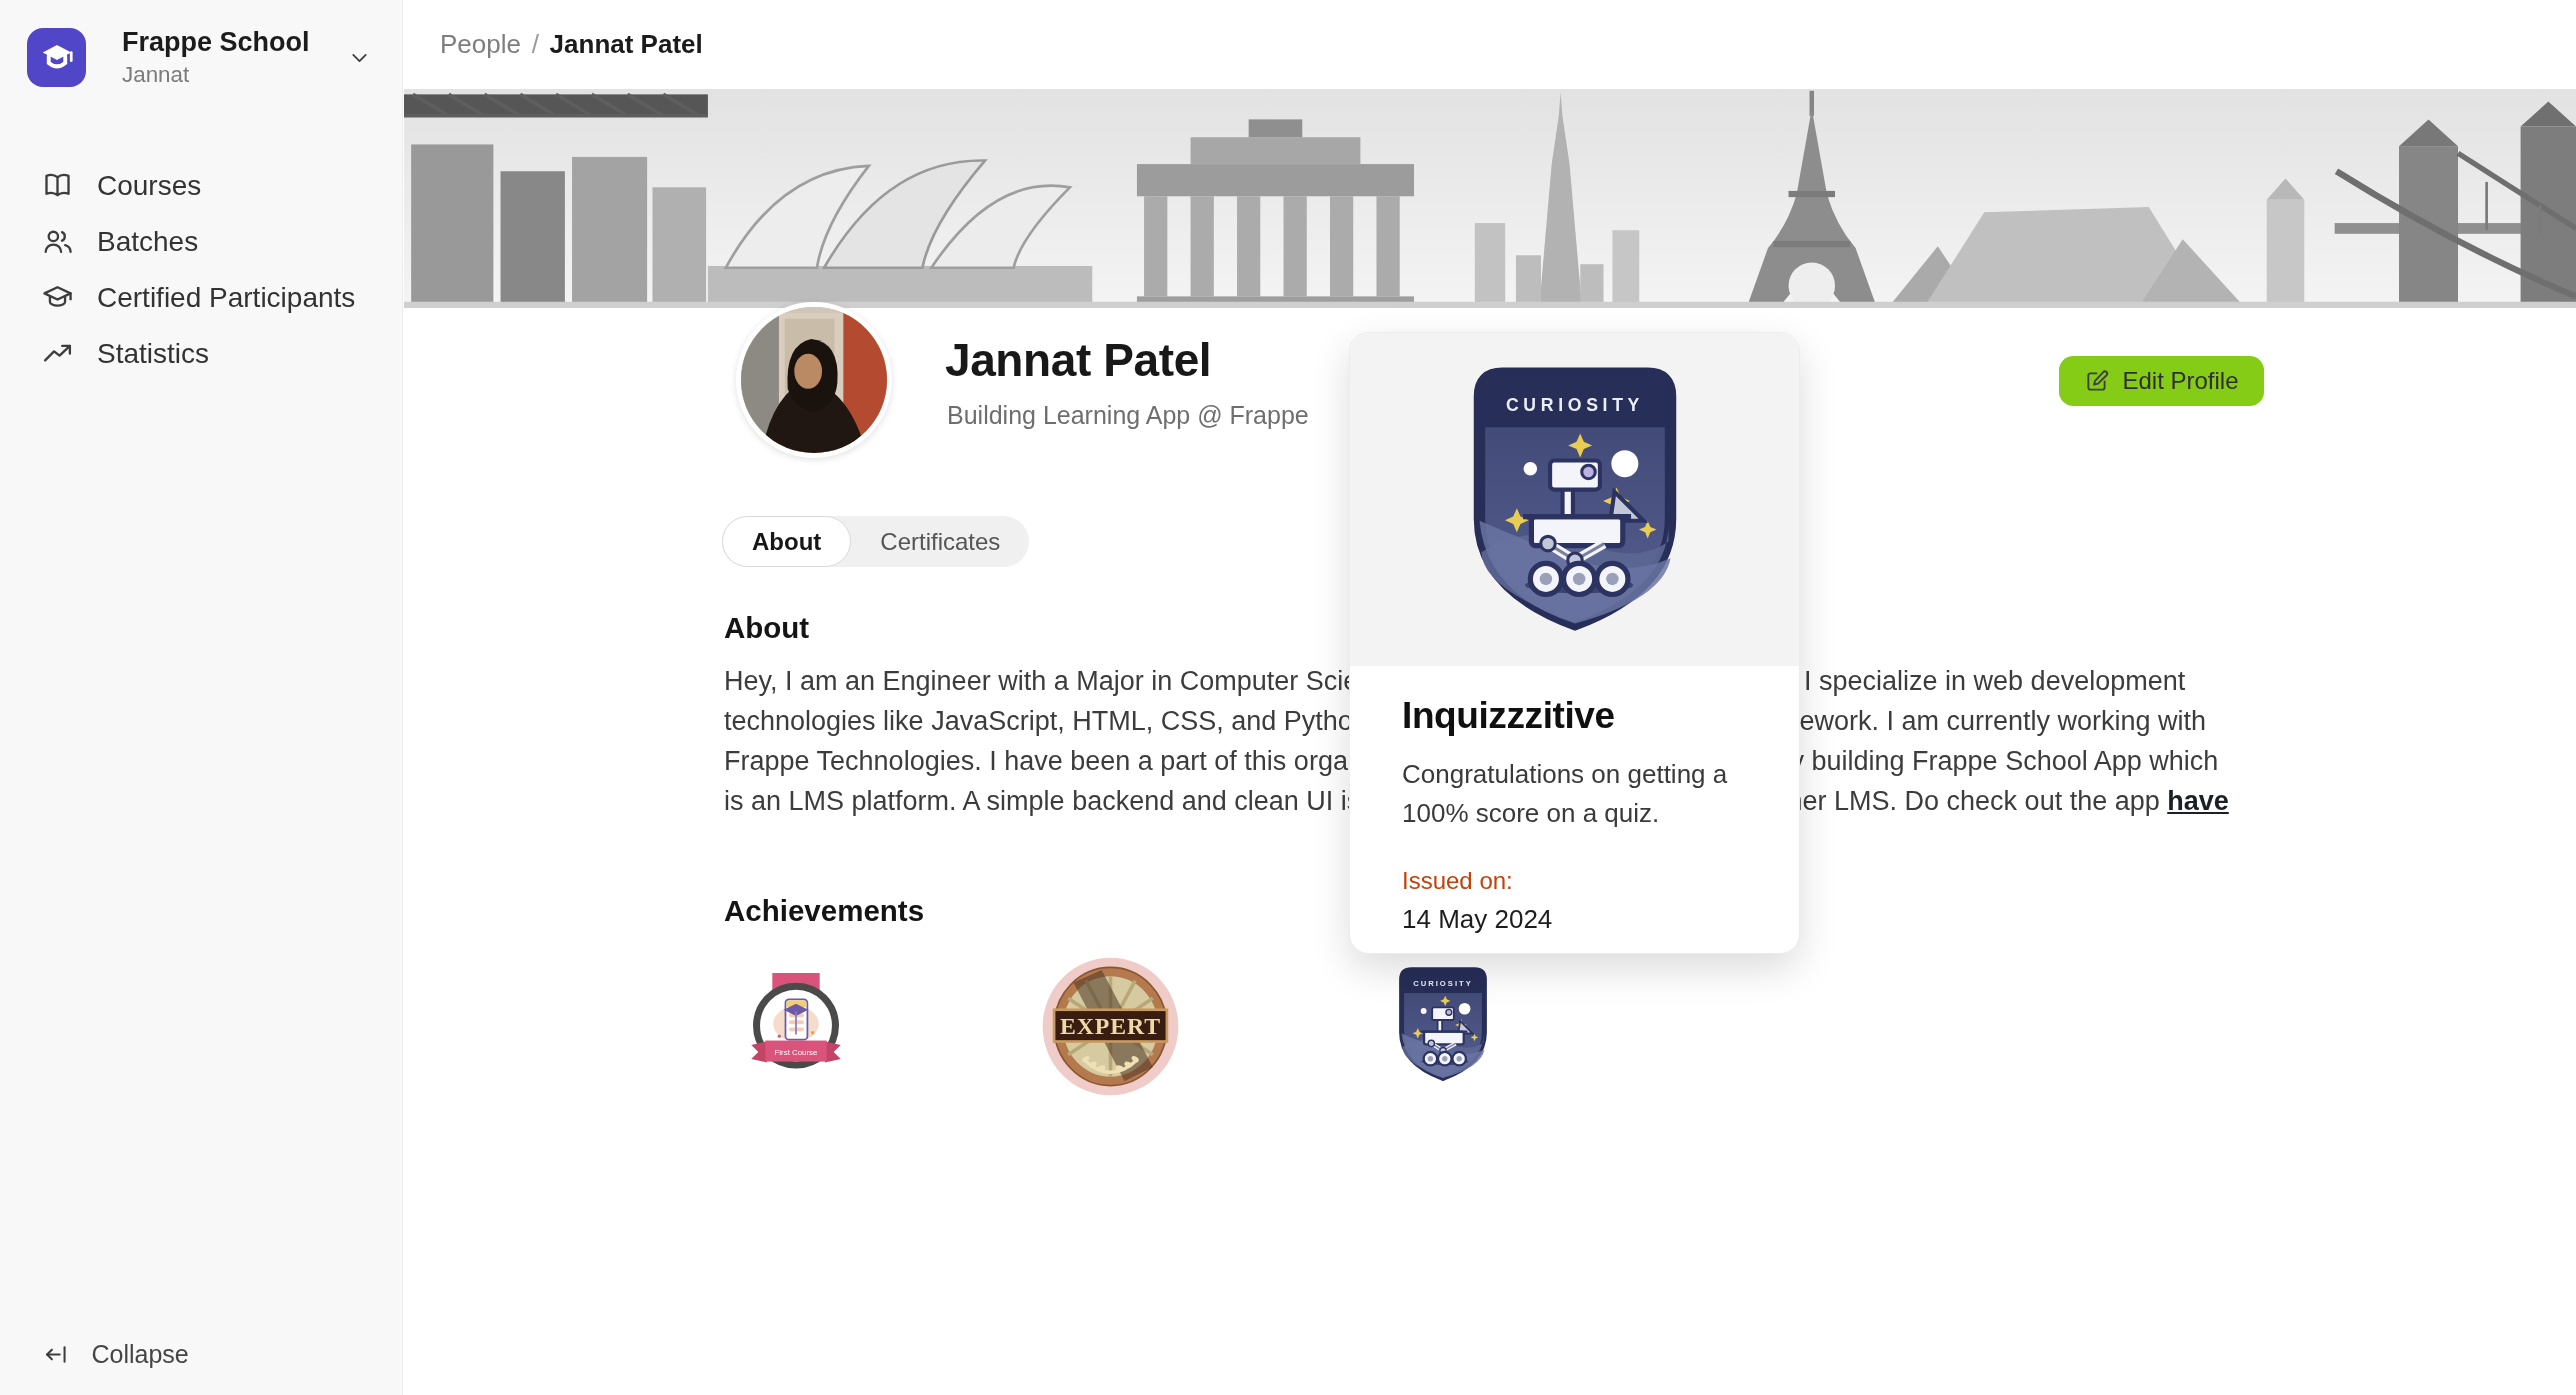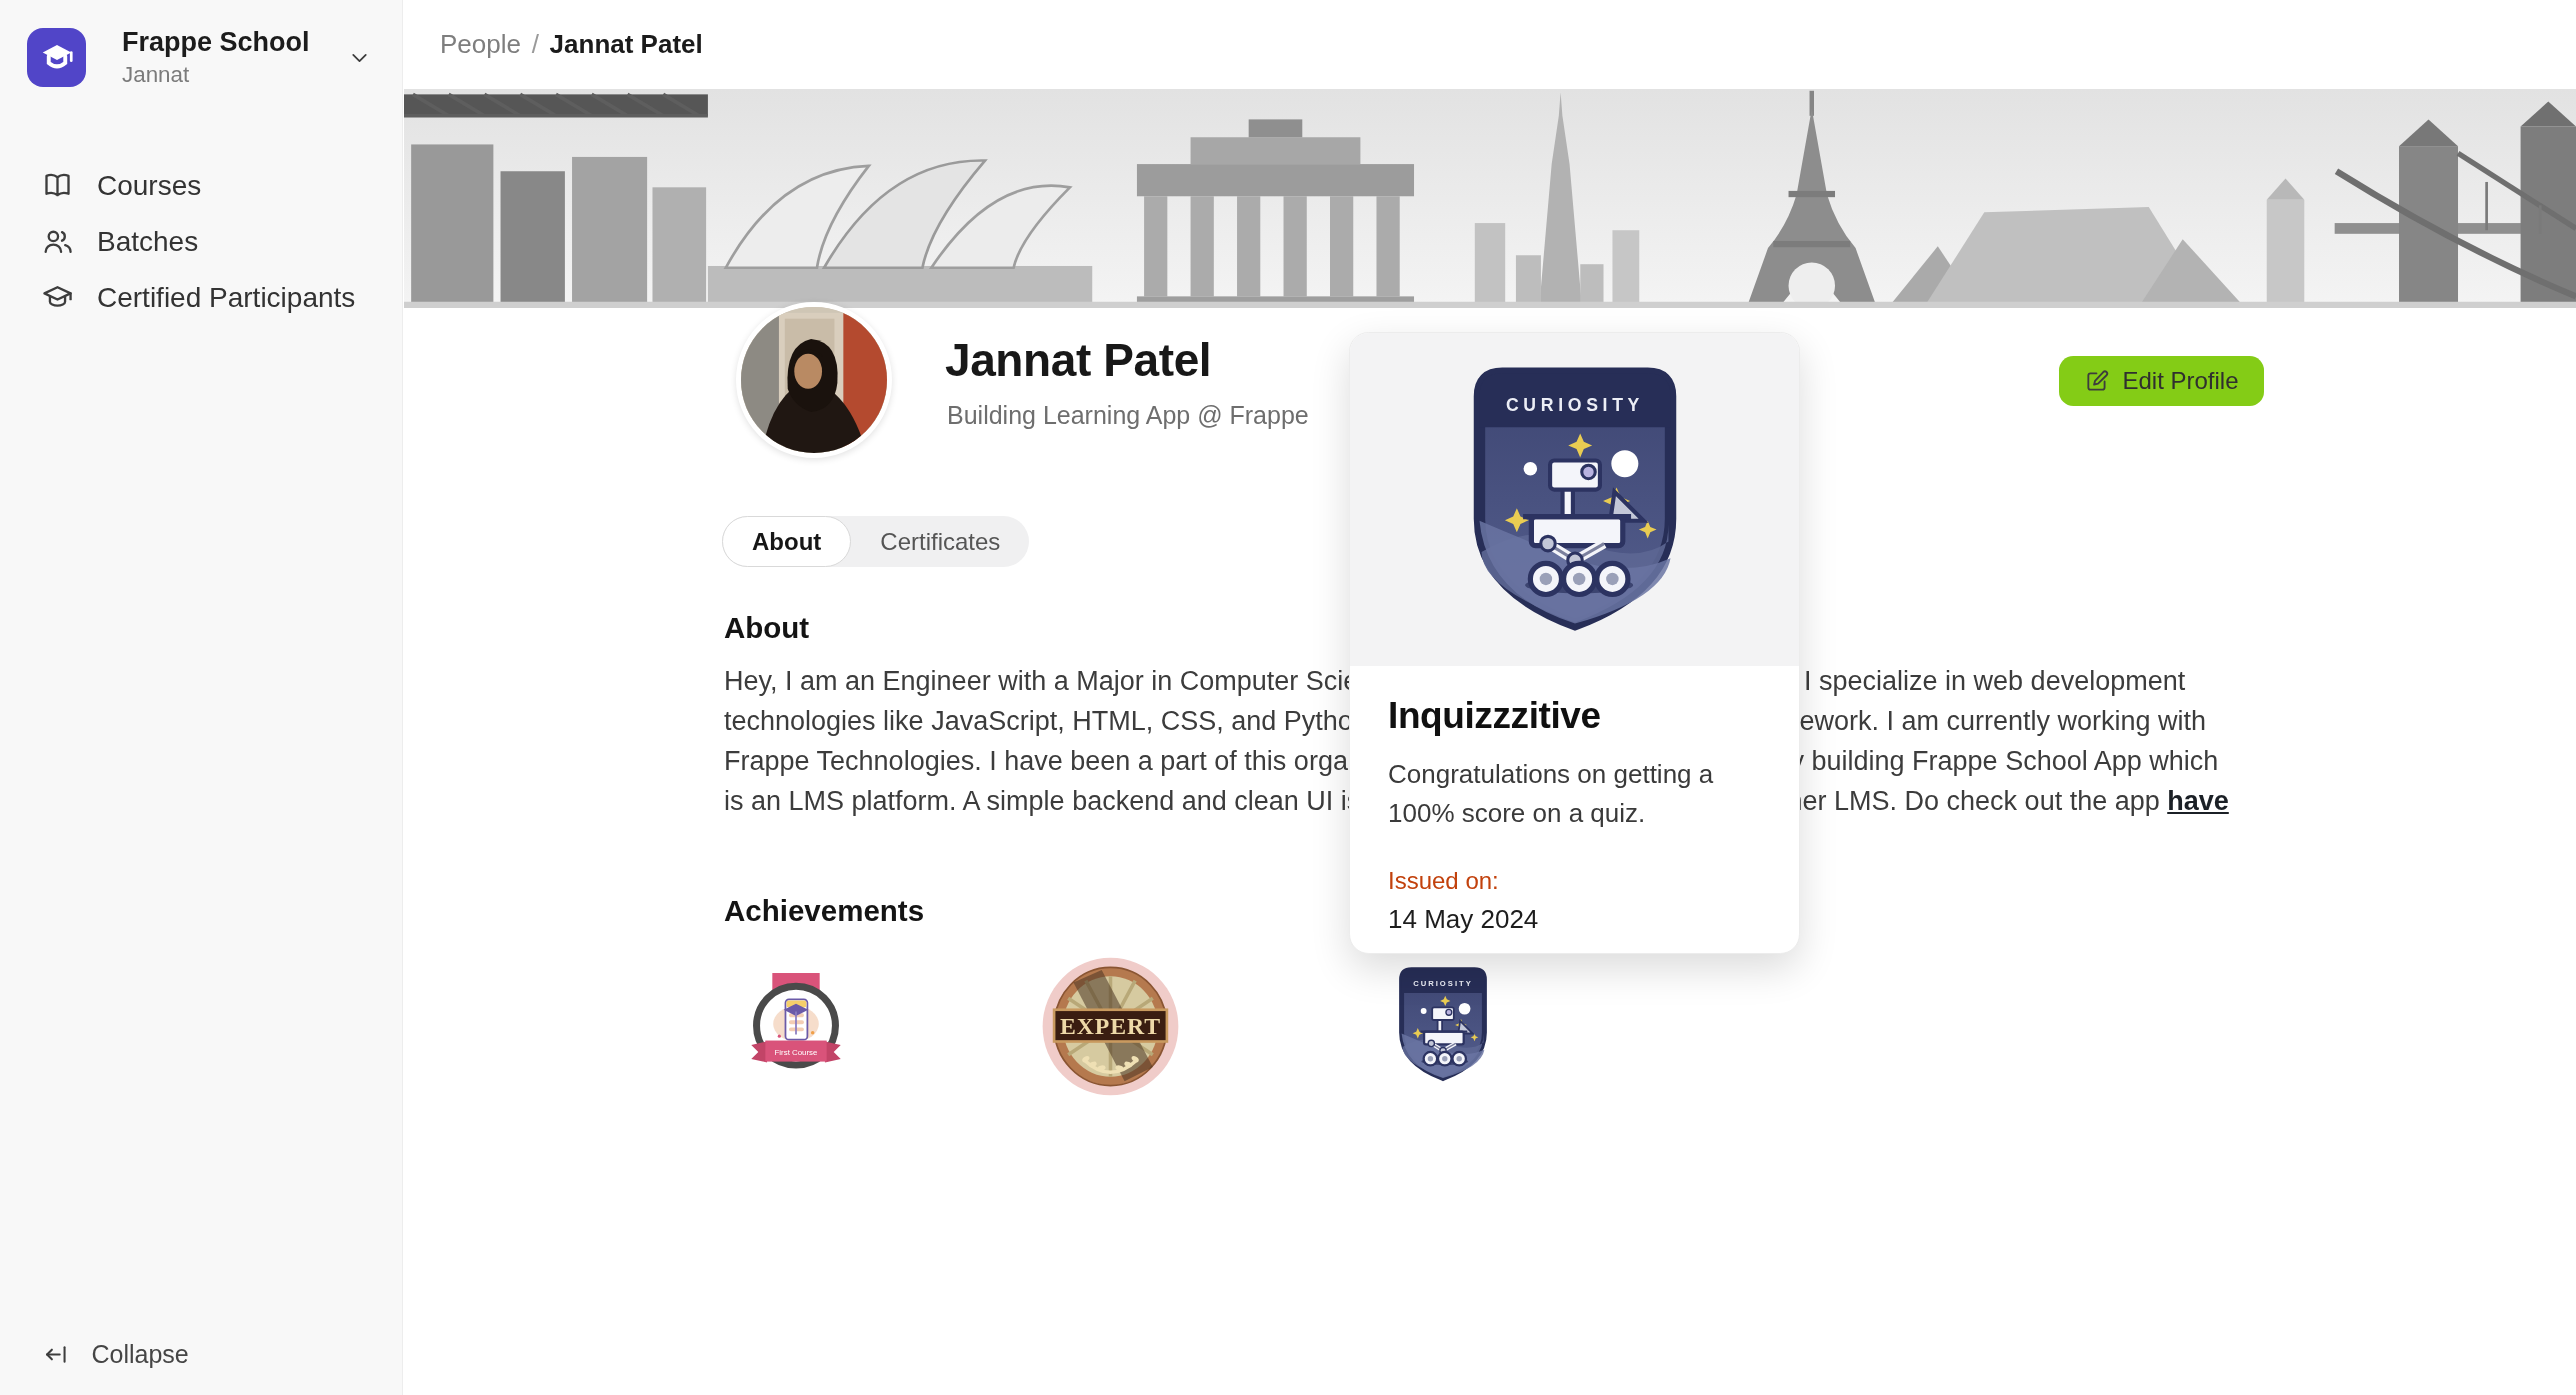--- a/index.html
+++ b/index.html
@@ -80,21 +80,21 @@
   
   .achv-card {
     position:absolute; left:945px; top:332px; width:451px; height:622px;
     background:#fff; border:0.9px solid #ececec; border-radius:19.7px; z-index:30;
     box-shadow:0 14.3px 39px rgba(0,0,0,.14); overflow:hidden;
   }
   .achv-card-top {
     height:333px; background:#f3f3f4; display:flex; align-items:center; justify-content:center;
   }
   .achv-card-top svg { width:208px; height:270px; }
-  .achv-card-body { padding:29px 38px 0 38px; }
+  .achv-card-body { padding:29px 38px 0 38px;margin-left:14px; }
   .achv-title { font-size:37px; font-weight:700; color:#101010; letter-spacing:-0.4px; }
   .achv-desc { margin-top:18px; width:388px; font-size:26px; line-height:39px; color:#3a3a3a; }
   .achv-issued-label { margin-top:34px; font-size:24px; color:#c2410c; }
   .achv-issued-date { margin-top:9px; font-size:26px; color:#1d1d1d; }
   .icon-stroke { stroke:#3d3d3d; fill:none; stroke-width:1.7; stroke-linecap:round; stroke-linejoin:round; }
 </style>
 </head>
 <body>
 
 <div id="app">
@@ -173,20 +173,27 @@
         <span>Batches</span>
       </div>
       <div class="nav-item">
         <svg class="nav-icon" viewBox="0 0 24 24">
           <polygon class="icon-stroke" points="12,4.5 2.5,9 12,13.5 21.5,9"></polygon>
           <path class="icon-stroke" d="M6.5 11.3 V15 c0 1.7 2.6 2.9 5.5 2.9 s5.5-1.2 5.5-2.9 V11.3"></path>
           <line class="icon-stroke" x1="21.5" y1="9" x2="21.5" y2="13.2"></line>
         </svg>
         <span>Certified Participants</span>
       </div>
+      <div class="nav-item">
+        <svg class="nav-icon" viewBox="0 0 24 24">
+          <polyline class="icon-stroke" points="3,17 9.5,10.5 13.5,13.5 21,6.5"></polyline>
+          <polyline class="icon-stroke" points="15.5,6.5 21,6.5 21,12"></polyline>
+        </svg>
+        <span>Statistics</span>
+      </div>
     </nav>
 
     <div class="collapse-row">
       <svg width="29" height="29" viewBox="0 0 24 24">
         <line class="icon-stroke" stroke-width="1.9" x1="19.5" y1="6" x2="19.5" y2="18"></line>
         <line class="icon-stroke" stroke-width="1.9" x1="15.5" y1="12" x2="5" y2="12"></line>
         <polyline class="icon-stroke" stroke-width="1.9" points="9,8 5,12 9,16"></polyline>
       </svg>
       <span>Collapse</span>
     </div>

